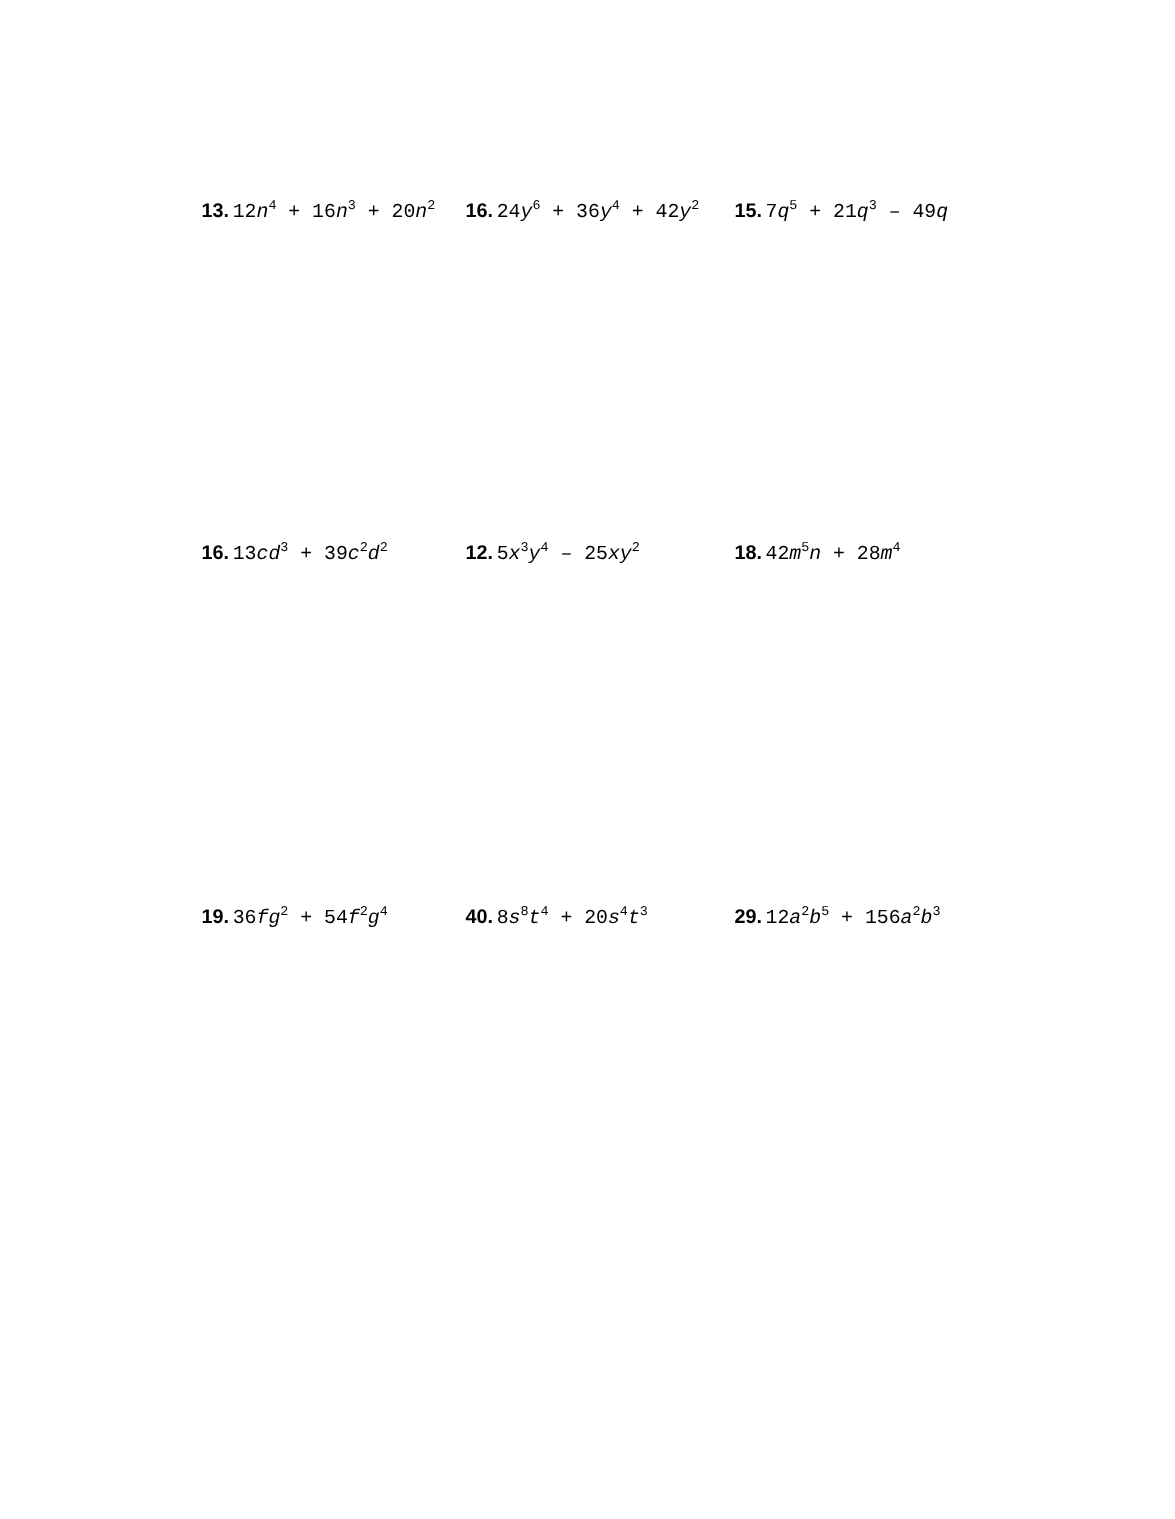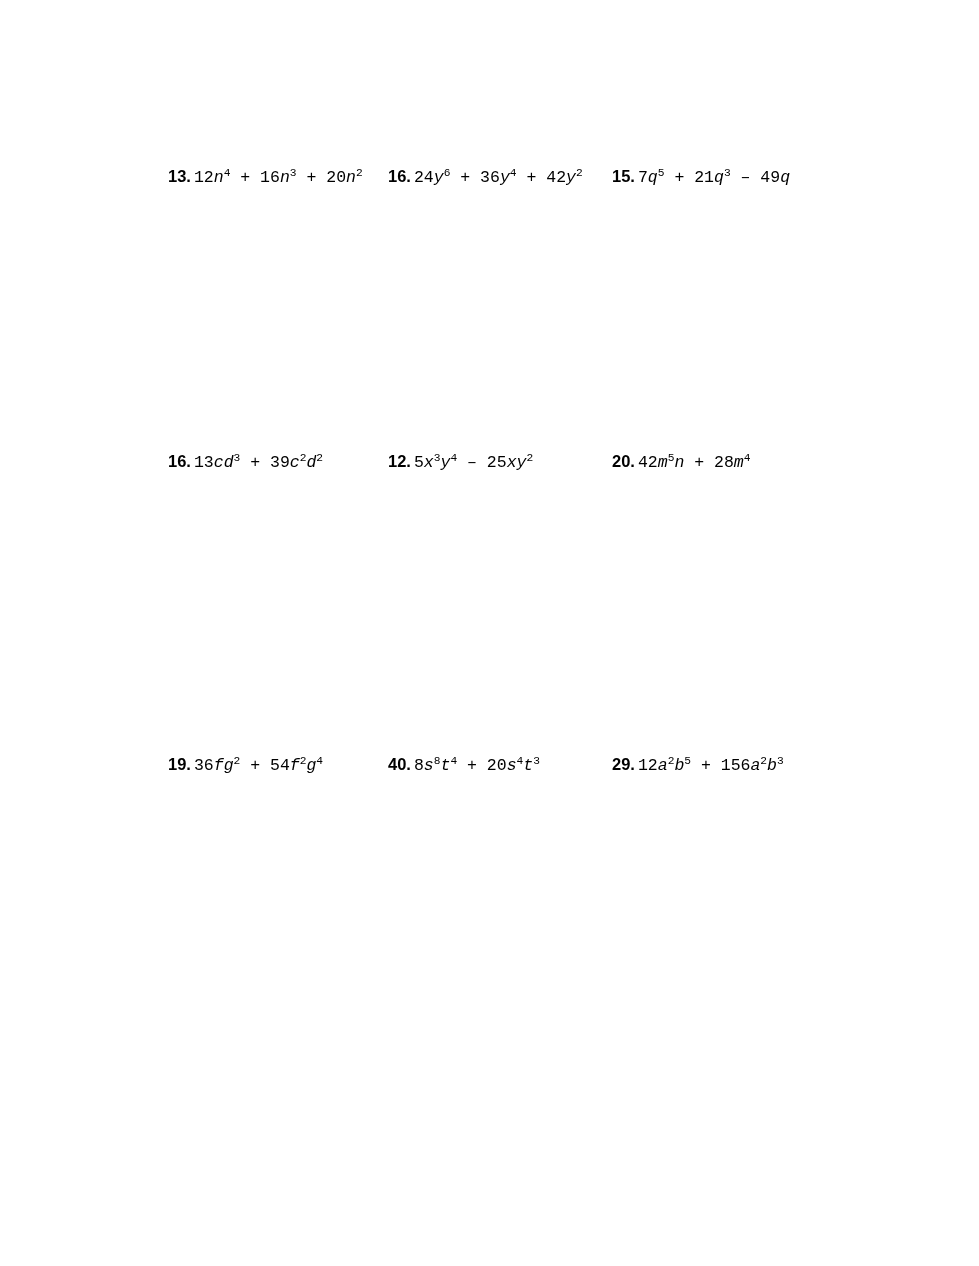--- a/index.html
+++ b/index.html
@@ -80,21 +80,21 @@
   </div>
 
   <div class="problem-row row-1">
     <div class="problem col-0">
       <span class="num">16.</span><span class="expr">13<i>cd</i><sup>3</sup> + 39<i>c</i><sup>2</sup><i>d</i><sup>2</sup></span>
     </div>
     <div class="problem col-1">
       <span class="num">12.</span><span class="expr">5<i>x</i><sup>3</sup><i>y</i><sup>4</sup> – 25<i>xy</i><sup>2</sup></span>
     </div>
     <div class="problem col-2">
-      <span class="num">20.</span><span class="expr">42<i>m</i><sup>5</sup><i>n</i> + 28<i>m</i><sup>4</sup></span>
+      <span class="num">18.</span><span class="expr">42<i>m</i><sup>5</sup><i>n</i> + 28<i>m</i><sup>4</sup></span>
     </div>
   </div>
 
   <div class="problem-row row-2">
     <div class="problem col-0">
       <span class="num">19.</span><span class="expr">36<i>fg</i><sup>2</sup> + 54<i>f</i><sup>2</sup><i>g</i><sup>4</sup></span>
     </div>
     <div class="problem col-1">
       <span class="num">40.</span><span class="expr">8<i>s</i><sup>8</sup><i>t</i><sup>4</sup> + 20<i>s</i><sup>4</sup><i>t</i><sup>3</sup></span>
     </div>

